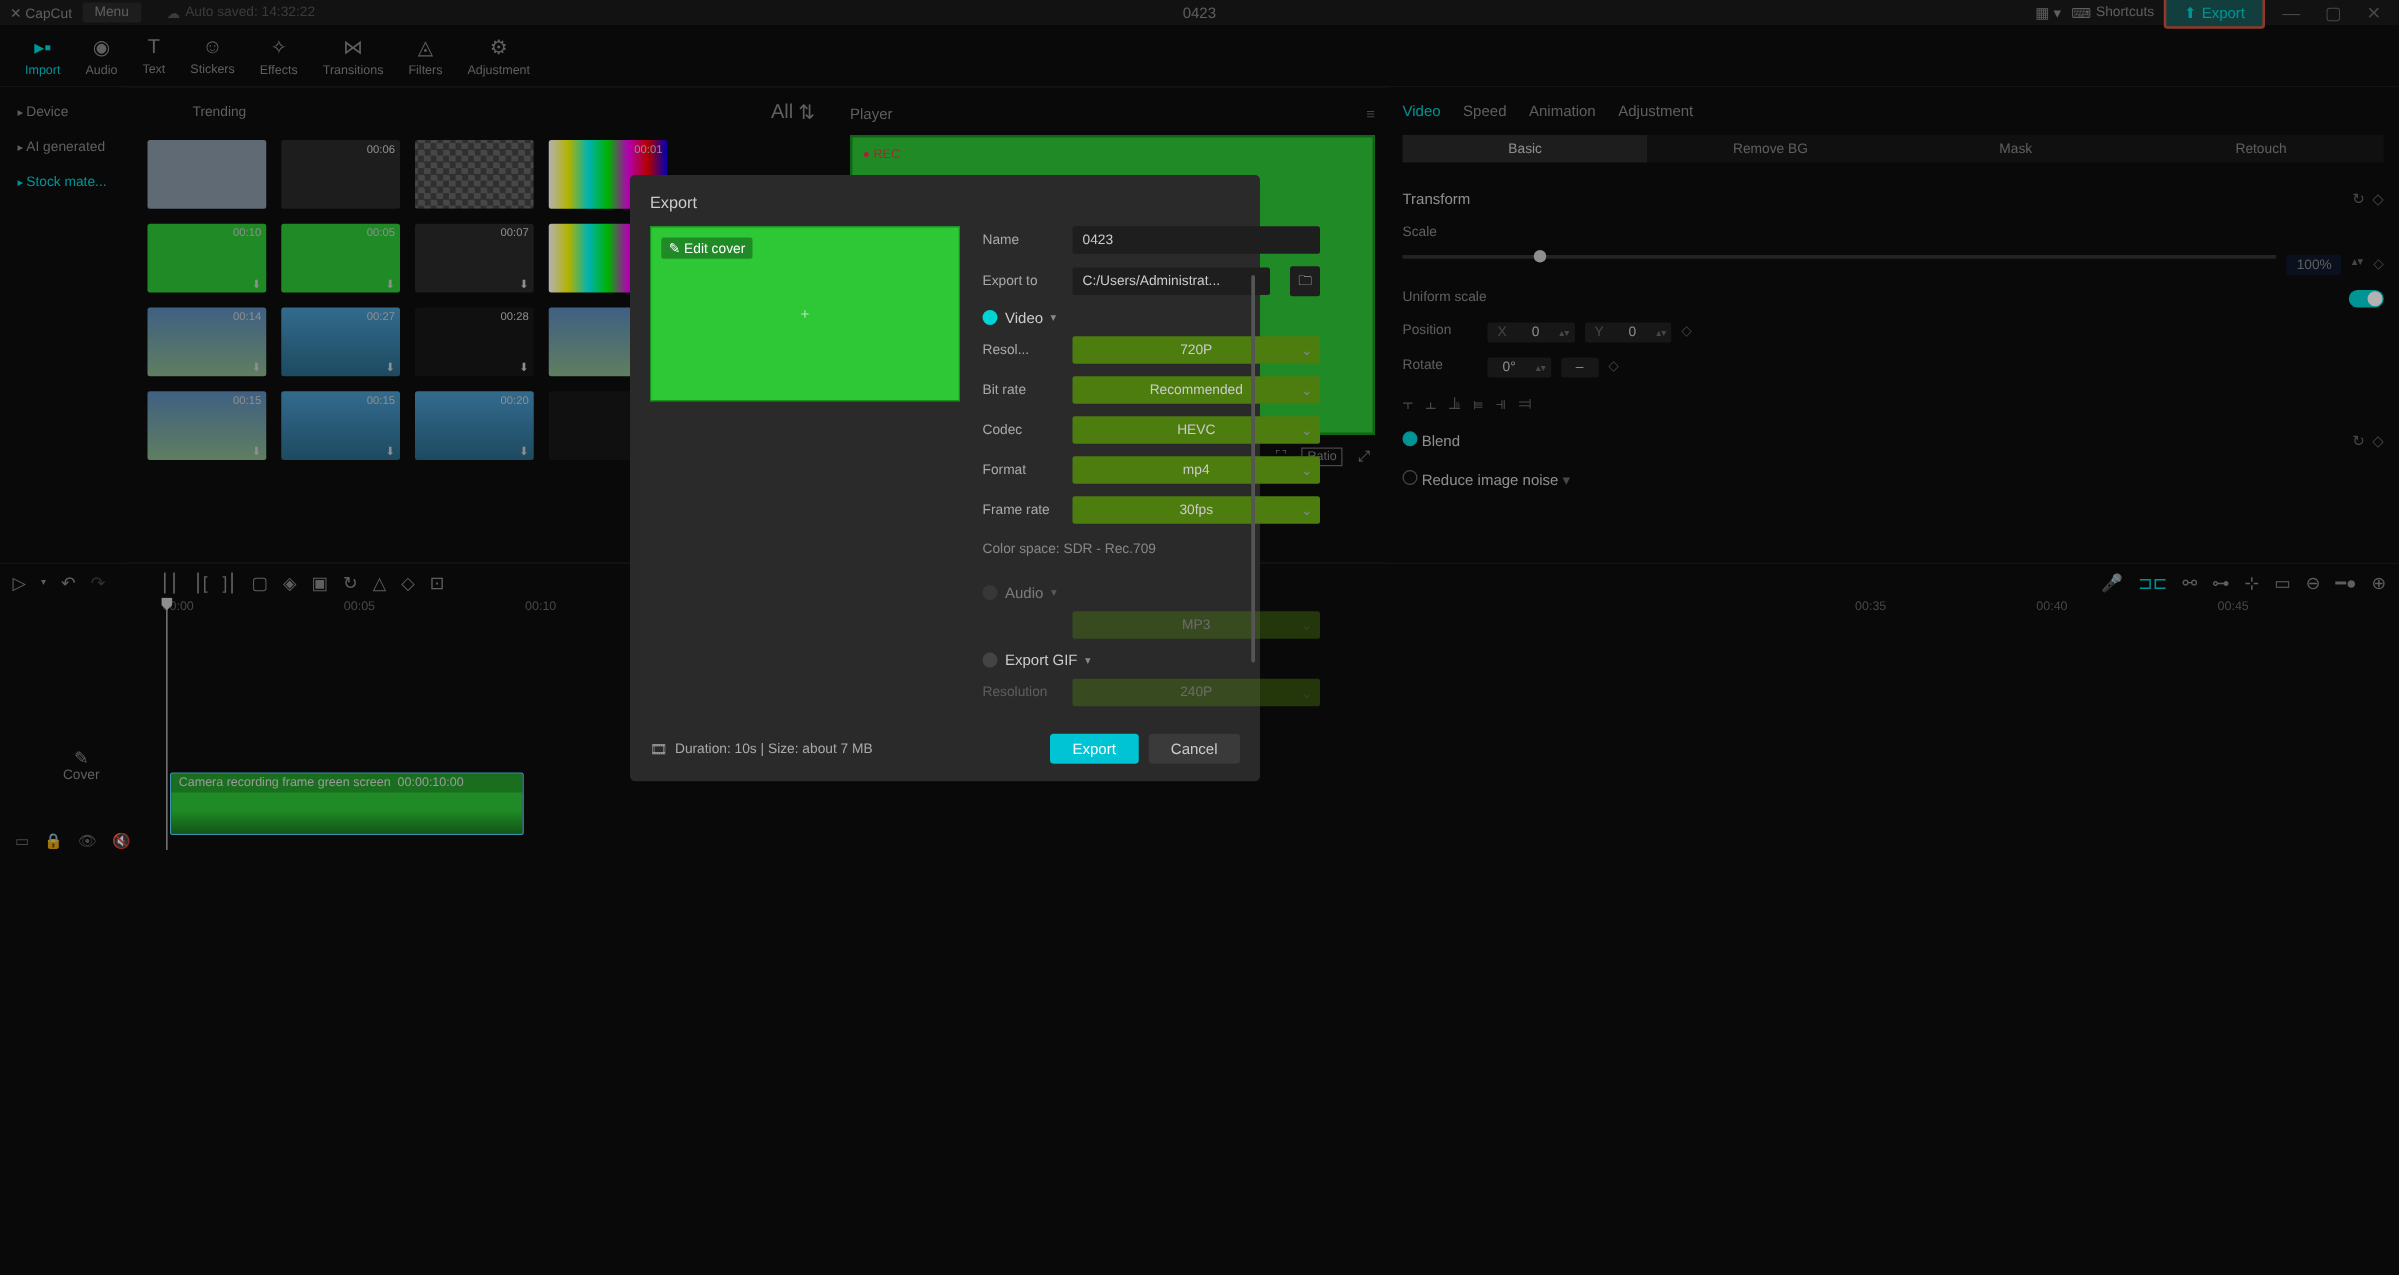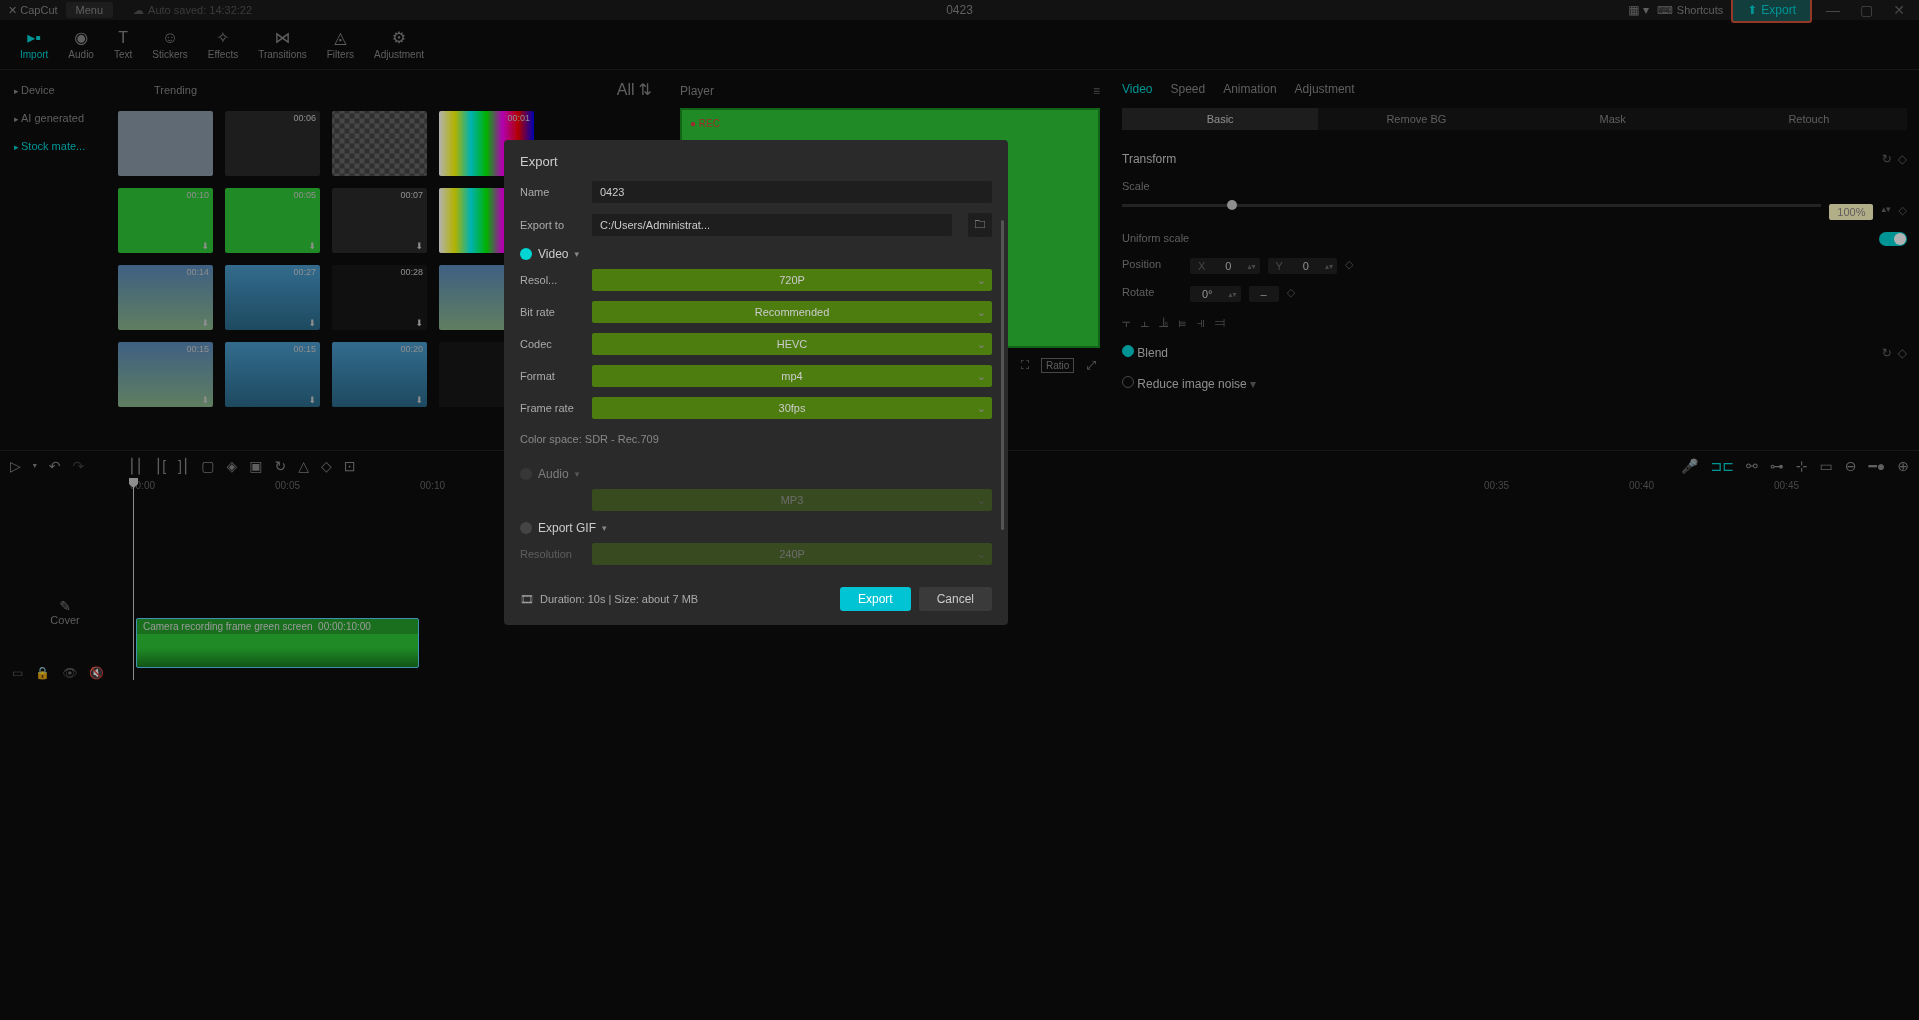--- a/index.html
+++ b/index.html
@@ -28,21 +28,21 @@
 .sidebar { width: 100px; background: #0d0d0d; padding: 6px; }
 .sidebar .item { padding: 8px; color: #888; font-size: 11px; cursor: pointer; border-radius: 3px; text-align: left; }
 .sidebar .item.active { color: #00d4d4; }
 .sidebar .item::before { content: "▸ "; font-size: 9px; }
 
 .media-grid { flex: 1; padding: 6px 10px; max-width: 570px; }
 .media-grid .header { display: flex; justify-content: space-between; align-items: center; padding: 4px 8px; }
 .media-grid .header .title { color: #888; font-size: 11px; margin-left: 36px; }
 .media-grid .header .filter { color: #888; font-size: 16px; display: flex; align-items: center; gap: 4px; }
 .media-grid .grid { display: grid; grid-template-columns: repeat(4, 95px); gap: 12px; padding: 8px; }
-.media-grid .thumb { width: 95px; height: 65px; background: #2a2a2a; border-radius: 2px; position: relative; cursor: pointer; }
+.media-grid .thumb { width: 95px; height: 55px; background: #2a2a2a; border-radius: 2px; position: relative; cursor: pointer; }
 .media-grid .thumb .dur { position: absolute; top: 2px; right: 4px; font-size: 9px; color: #ccc; }
 .media-grid .thumb .dl { position: absolute; bottom: 2px; right: 4px; font-size: 9px; color: #ccc; }
 .media-grid .thumb.green { background: #2ec837; }
 .media-grid .thumb.img1 { background: linear-gradient(#5a8abb, #8ab58a); }
 .media-grid .thumb.img2 { background: linear-gradient(#4a9acb, #2a6a8a); }
 .media-grid .thumb.dark { background: #181818; }
 .media-grid .thumb.trans { background: repeating-conic-gradient(#666 0% 25%, #444 0% 50%) 50% / 10px 10px; }
 .media-grid .thumb.bars { background: linear-gradient(90deg,#fff,#ff0,#0ff,#0f0,#f0f,#f00,#00f); }
 .media-grid .thumb.white { background: #8899a8; }
 
@@ -59,21 +59,21 @@
 .rightpanel .tabs .t { color: #888; cursor: pointer; }
 .rightpanel .tabs .t.active { color: #00d4d4; }
 .rightpanel .subtabs { display: flex; padding: 4px 0; margin-bottom: 10px; }
 .rightpanel .subtabs .st { flex: 1; text-align: center; padding: 5px; font-size: 11px; color: #888; background: #181818; cursor: pointer; }
 .rightpanel .subtabs .st.active { background: #2a2a2a; color: #ccc; }
 .rightpanel .section-title { color: #ccc; font-size: 12px; padding: 8px 0; display: flex; justify-content: space-between; align-items: center; }
 .rightpanel .row { display: flex; align-items: flex-start; gap: 8px; padding: 6px 0; font-size: 11px; color: #888; }
 .rightpanel .row .label { width: 60px; }
 .rightpanel .slider { flex: 1; height: 3px; background: #333; position: relative; }
 .rightpanel .slider .handle { position: absolute; top: -4px; left: 15%; width: 10px; height: 10px; background: #ccc; border-radius: 50%; }
-.rightpanel .val { background: #fef9c3; padding: 2px 8px; border-radius: 2px; }
+.rightpanel .val { background: #0f172a; padding: 2px 8px; border-radius: 2px; }
 .rightpanel .numinput { display: flex; align-items: center; background: #222; border-radius: 2px; }
 .rightpanel .numinput .lbl { padding: 2px 8px; color: #666; }
 .rightpanel .numinput .num { padding: 2px 12px; color: #ccc; }
 .rightpanel .numinput .spin { padding: 0 4px; color: #666; font-size: 8px; }
 .rightpanel .toggle { width: 28px; height: 14px; background: #00d4d4; border-radius: 7px; position: relative; }
 .rightpanel .toggle .knob { position: absolute; right: 1px; top: 1px; width: 12px; height: 12px; background: #fff; border-radius: 50%; }
 .rightpanel .check { width: 12px; height: 12px; border-radius: 50%; border: 1px solid #666; display: inline-block; }
 .rightpanel .check.on { background: #00d4d4; border-color: #00d4d4; }
 .rightpanel .align-icons { display: flex; gap: 10px; padding: 6px 0; color: #666; font-size: 14px; }
 
@@ -391,20 +391,26 @@
     <span>🔒</span>
     <span>👁</span>
     <span>🔇</span>
   </div>
 </div>
 
 <div class="dialog-backdrop"></div>
 <div class="dialog">
   <div class="title">Export</div>
   <div class="body">
+    <div>
+      <div class="preview">
+        <span class="editcover">✎ <span>Edit cover</span></span>
+        <span class="plus">+</span>
+      </div>
+    </div>
     <div class="form">
       <div class="frow">
         <span class="flabel">Name</span>
         <input class="finput" value="0423" style="">
       </div>
       <div class="frow">
         <span class="flabel">Export to</span>
         <input class="finput" value="C:/Users/Administrat..." style="">
         <span class="fbtn">
             <span>🗀</span>

